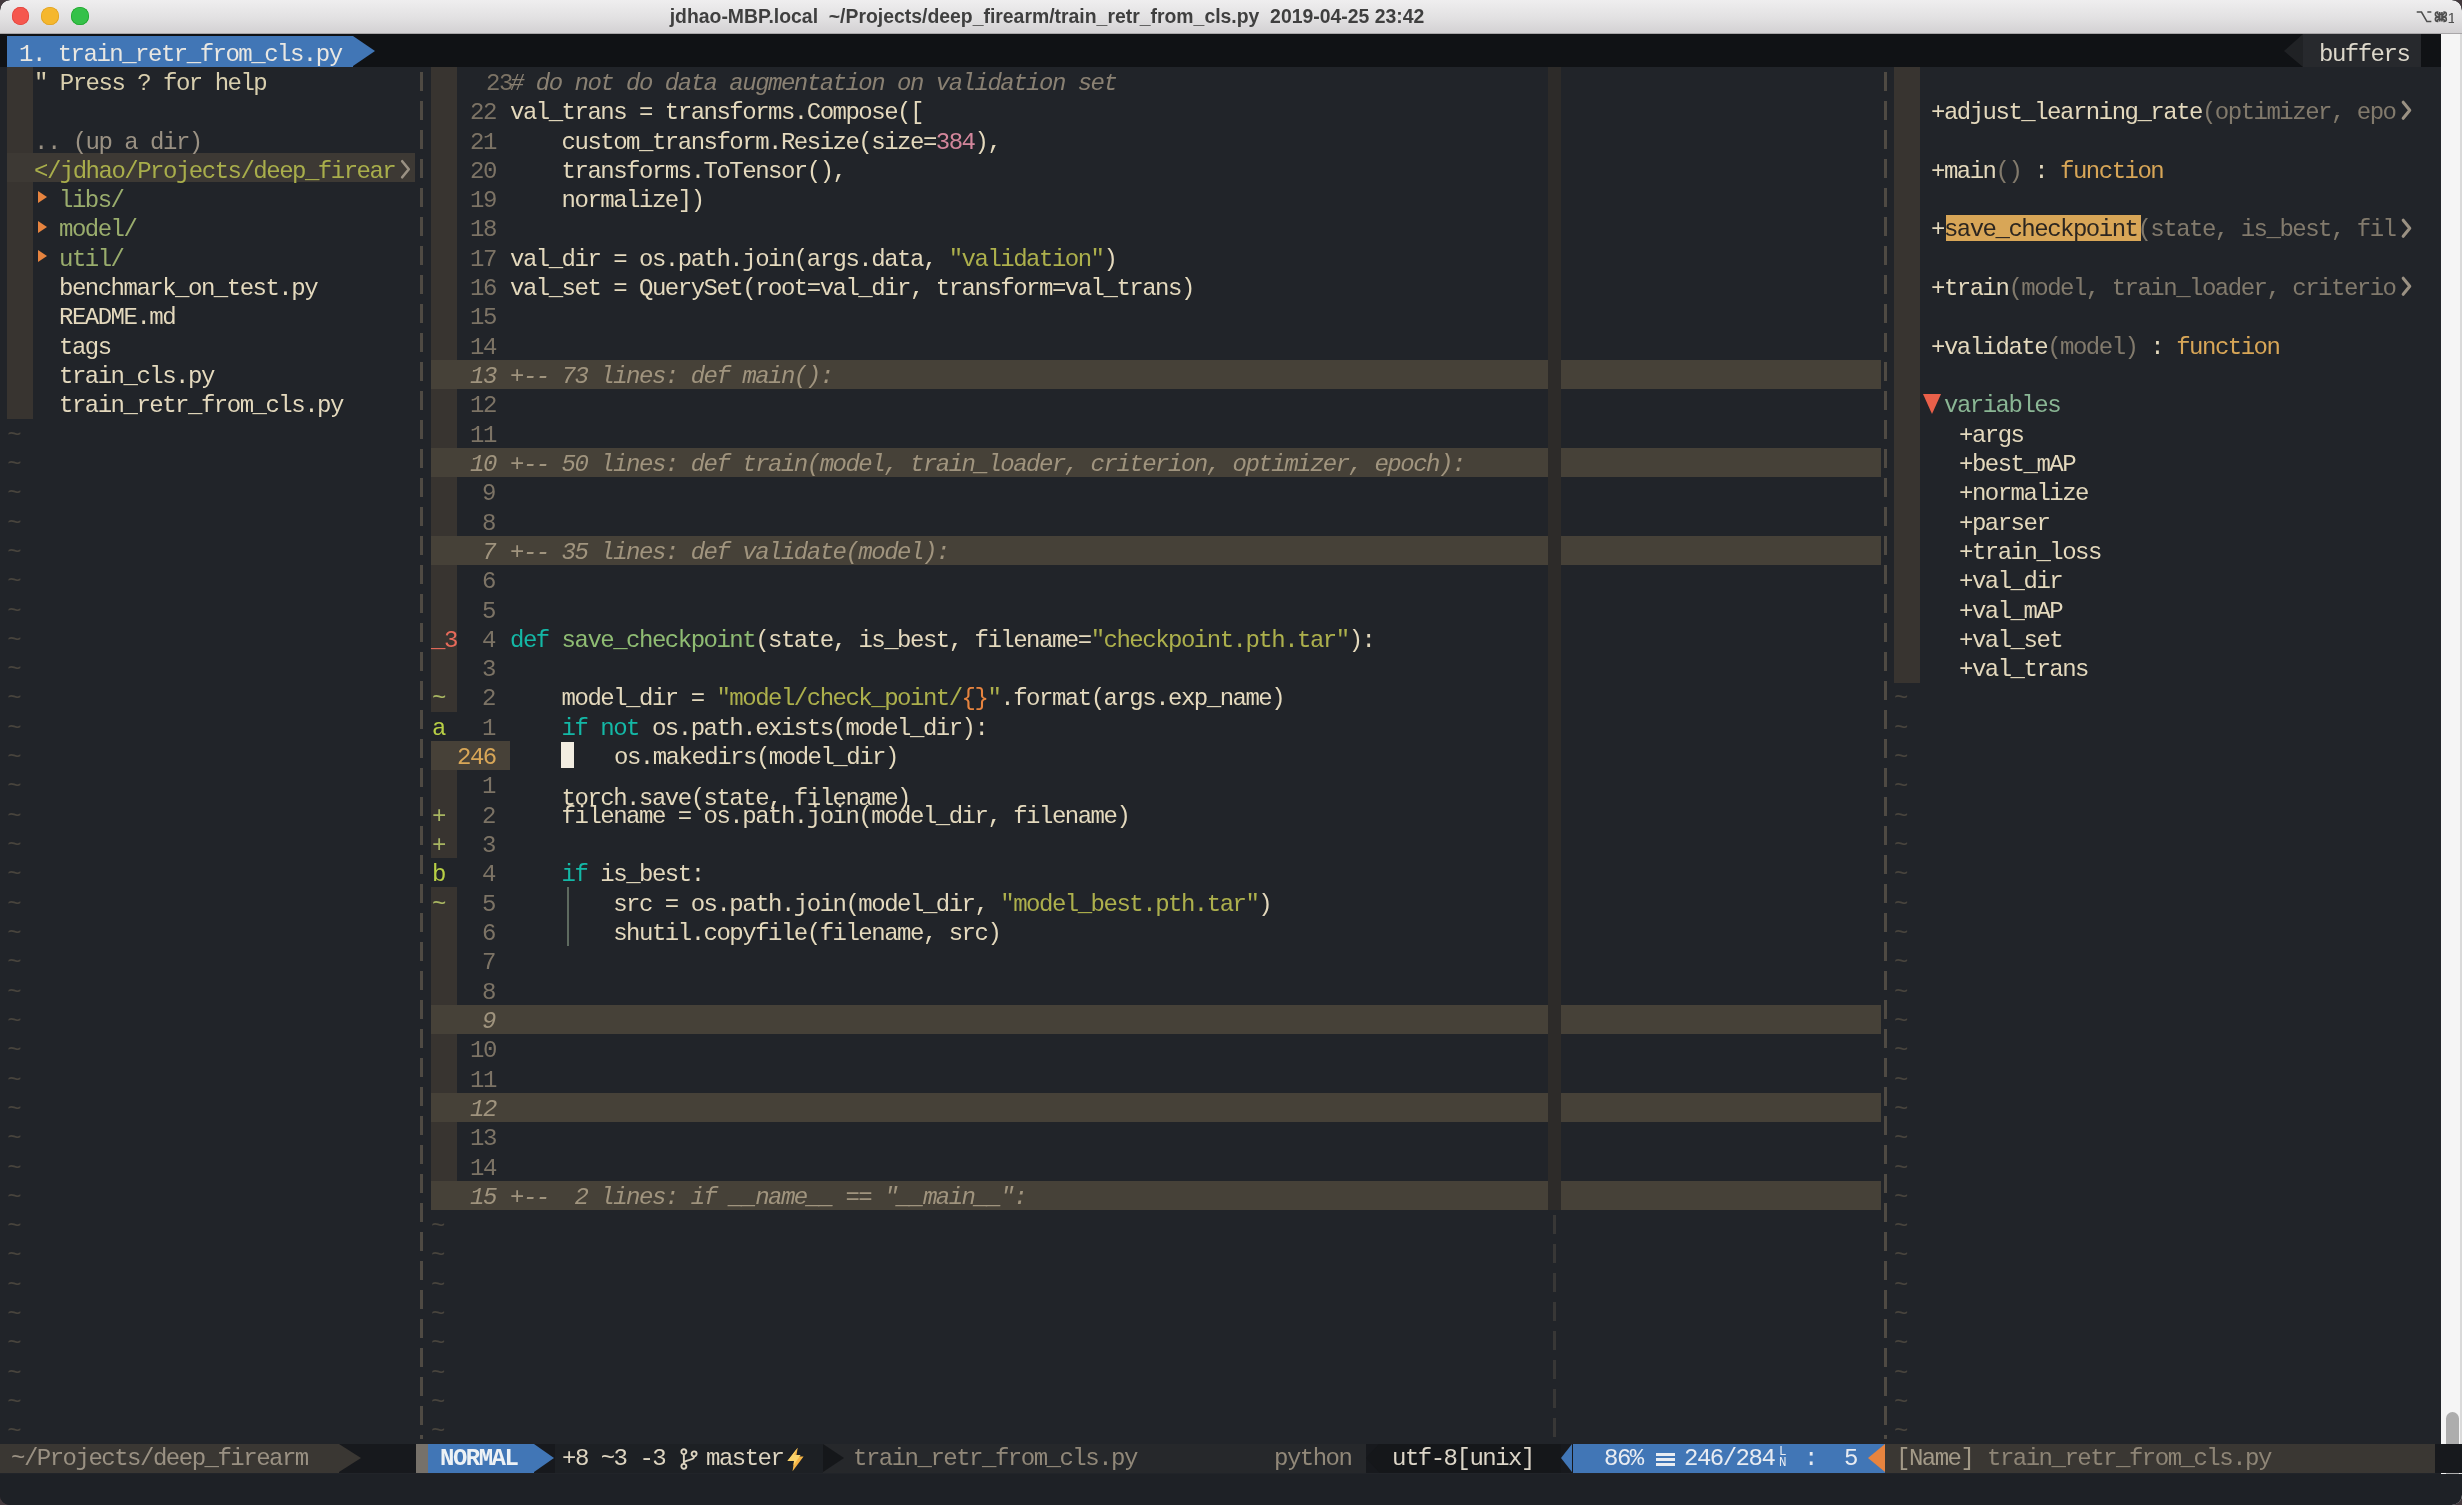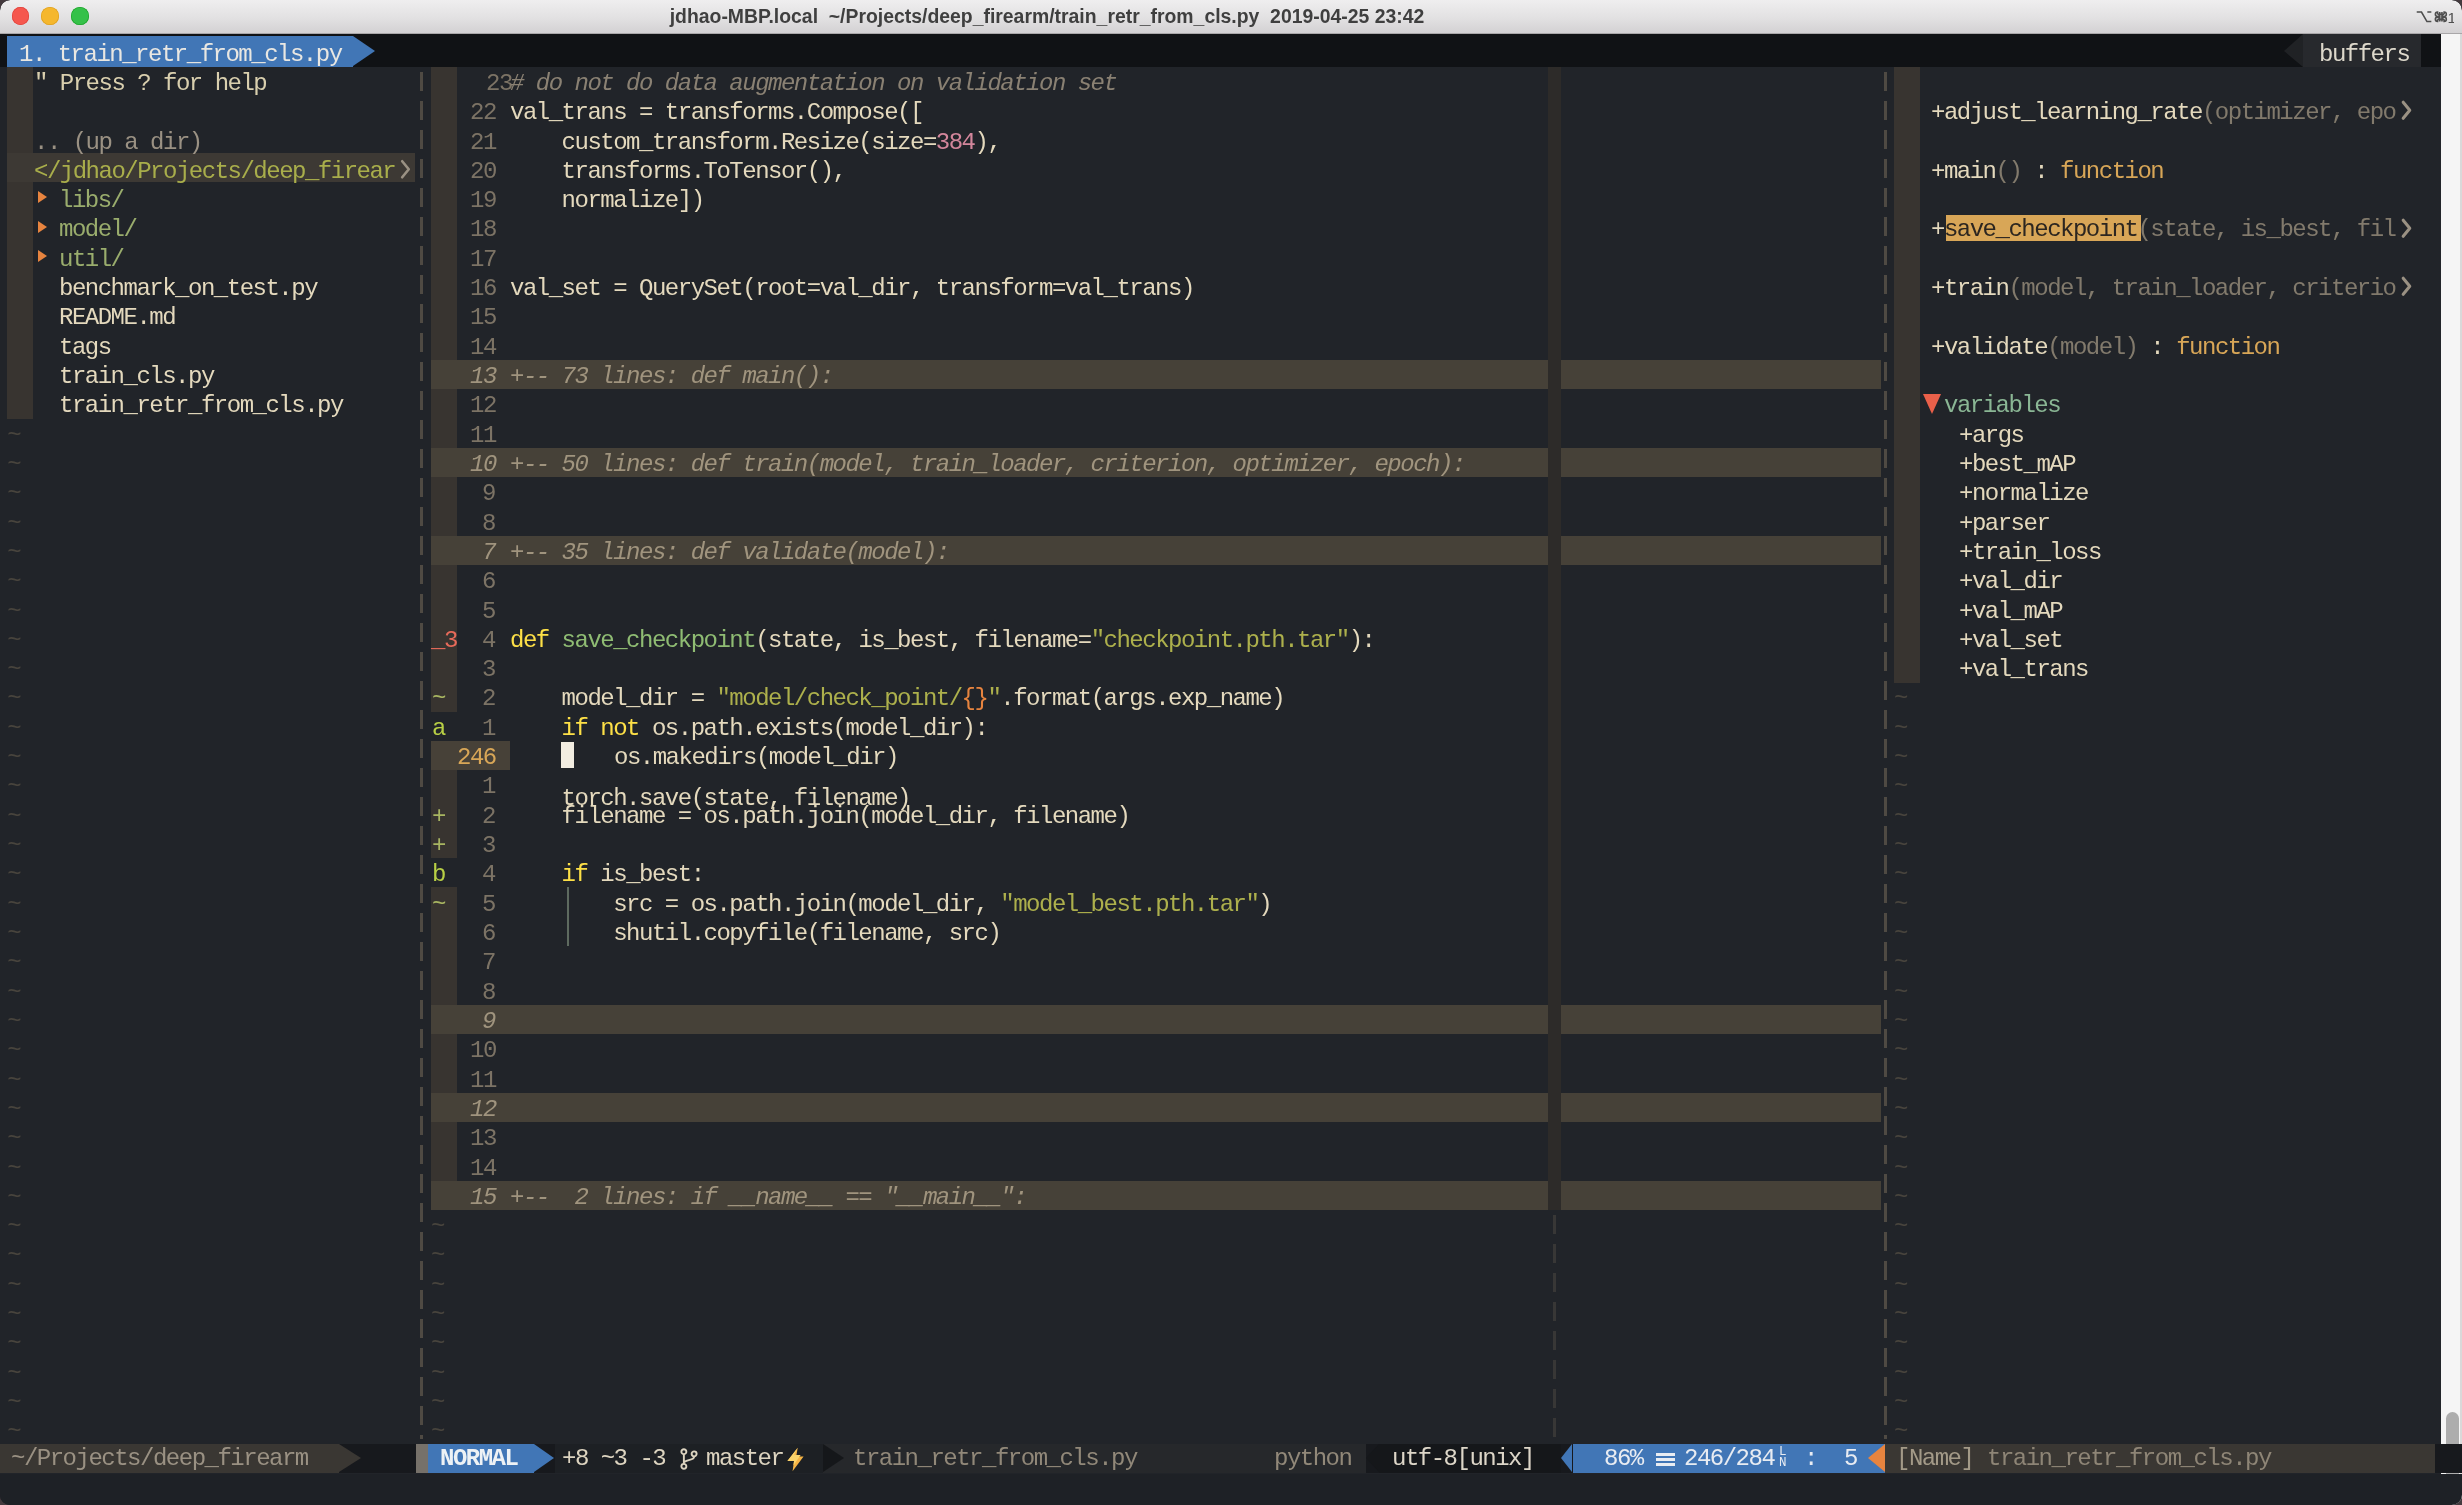--- a/index.html
+++ b/index.html
@@ -2,21 +2,21 @@
 <html style="font-size:11.7px"><head><meta charset="utf-8"><style>
 * { margin:0; padding:0; box-sizing:border-box; }
 html,body { width:2462px; height:1505px; background:#443a3e; overflow:hidden; }
 .win { position:absolute; left:0; top:0; width:2462px; height:1505px; border-radius:10.3px; overflow:hidden; background:#212429; }
 .abs { position:absolute; }
 .r { position:absolute; height:29px; line-height:29px; font-family:"Liberation Mono",monospace; font-size:24px; letter-spacing:-1.5px; white-space:pre; color:#e4d9bd; }
 .cream { color:#e4d9bd; }
 .cmt { color:#8a8173; font-style:italic; }
 .lnr { color:#7c7365; }
 .foldtx { color:#a0947e; font-style:italic; }
-.red { color:#fde047; }
+.red { color:#14b8a6; }
 .grn { color:#8fbc73; }
 .str { color:#adb04c; }
 .pink { color:#d3869b; }
 .org { color:#e7843f; }
 .dirg { color:#9aad6d; }
 .oliv { color:#a9ae4b; }
 .nthelp { color:#d9cfae; }
 .gold { color:#d8a657; }
 .teal { color:#8ab694; }
 .gray { color:#9a9183; }
@@ -211,20 +211,21 @@
 <div class="r " style="top:714px;left:432px;color:#b8cf45">a</div>
 <div class="r " style="top:802px;left:432px;color:#a8b561">+</div>
 <div class="r " style="top:831px;left:432px;color:#a8b561">+</div>
 <div class="r " style="top:860px;left:432px;color:#b8cf45">b</div>
 <div class="r " style="top:890px;left:432px;color:#a8b561">~</div>
 <div class="r cmt" style="top:69px;left:510px;"># do not do data augmentation on validation set</div>
 <div class="r cream" style="top:98px;left:510px;">val_trans = transforms.Compose([</div>
 <div class="r " style="top:128px;left:510px;"><span class="cream">    custom_transform.Resize(size=</span><span class="pink">384</span><span class="cream">),</span></div>
 <div class="r cream" style="top:157px;left:510px;">    transforms.ToTensor(),</div>
 <div class="r cream" style="top:186px;left:510px;">    normalize])</div>
+<div class="r " style="top:245px;left:510px;"><span class="cream">val_dir = os.path.join(args.data, </span><span class="str">"validation"</span><span class="cream">)</span></div>
 <div class="r cream" style="top:274px;left:510px;">val_set = QuerySet(root=val_dir, transform=val_trans)</div>
 <div class="r foldtx" style="top:362px;left:510px;">+-- 73 lines: def main():</div>
 <div class="r foldtx" style="top:450px;left:510px;">+-- 50 lines: def train(model, train_loader, criterion, optimizer, epoch):</div>
 <div class="r foldtx" style="top:538px;left:510px;">+-- 35 lines: def validate(model):</div>
 <div class="r " style="top:626px;left:510px;"><span class="red">def </span><span class="grn">save_checkpoint</span><span class="cream">(state, is_best, filename=</span><span class="str">"checkpoint.pth.tar"</span><span class="cream">):</span></div>
 <div class="r " style="top:684px;left:510px;"><span class="cream">    model_dir = </span><span class="str">"model/check_point/</span><span class="org">{}</span><span class="str">"</span><span class="cream">.format(args.exp_name)</span></div>
 <div class="r " style="top:714px;left:510px;"><span class="cream">    </span><span class="red">if not</span><span class="cream"> os.path.exists(model_dir):</span></div>
 <div class="r cream" style="top:743px;left:614px;">os.makedirs(model_dir)</div>
 <div class="r cream" style="top:802px;left:510px;">    filename = os.path.join(model_dir, filename)</div>
 <div class="r cream" style="top:784px;left:510px;">    torch.save(state, filename)</div>

